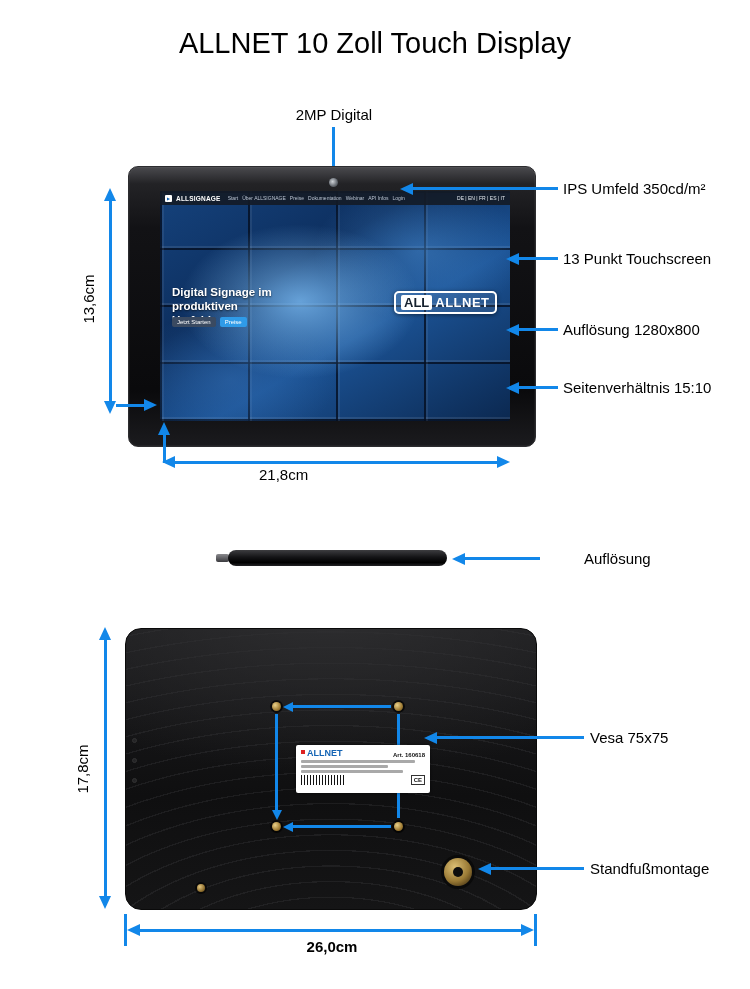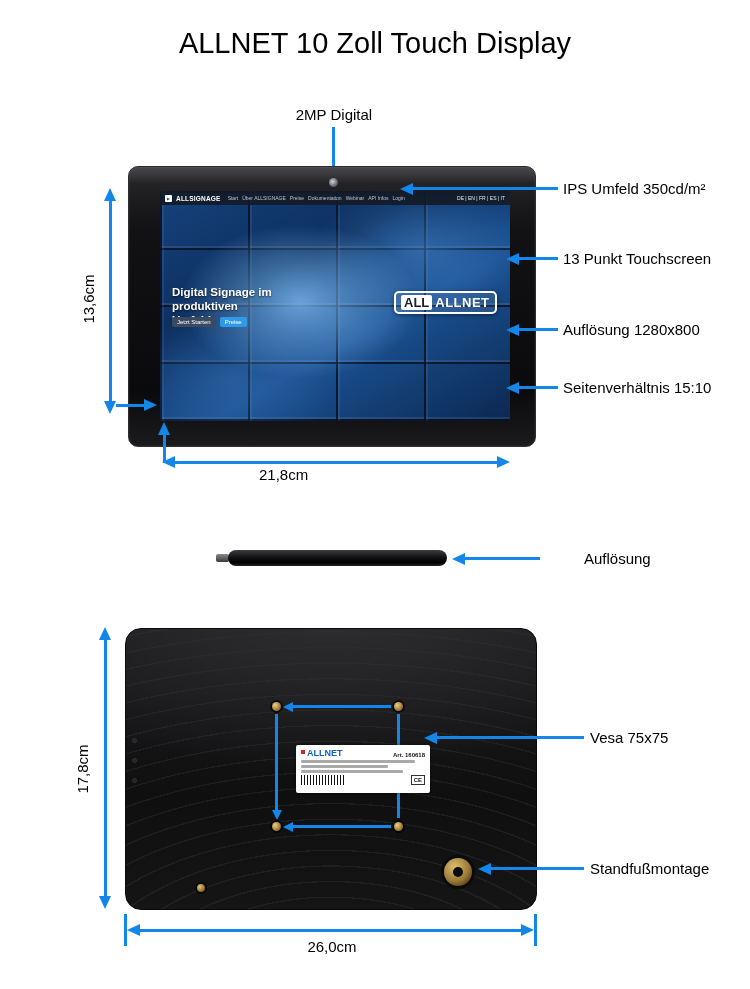--- a/index.html
+++ b/index.html
@@ -242,13 +242,13 @@
 <div class="vl" style="left:104px;top:637px;height:262px;"></div>
 <div class="ah ah-up" style="left:99px;top:627px;"></div>
 <div class="ah ah-down" style="left:99px;top:896px;"></div>
 <div class="lbl rot" style="left:52px;top:760px;width:62px;height:18px;">17,8cm</div>
 
 <div class="vl" style="left:124px;top:914px;height:32px;"></div>
 <div class="vl" style="left:534px;top:914px;height:32px;"></div>
 <div class="hl" style="left:140px;top:929px;width:382px;"></div>
 <div class="ah ah-left" style="left:127px;top:924px;"></div>
 <div class="ah ah-right" style="left:521px;top:924px;"></div>
-<div class="lbl" style="left:242px;top:938px;width:180px;text-align:center;">26,0cm</div>
+<div class="lbl" style="left:242px;top:938px;width:180px;text-align:center;font-weight:bold;">26,0cm</div>
 
 </body></html>

